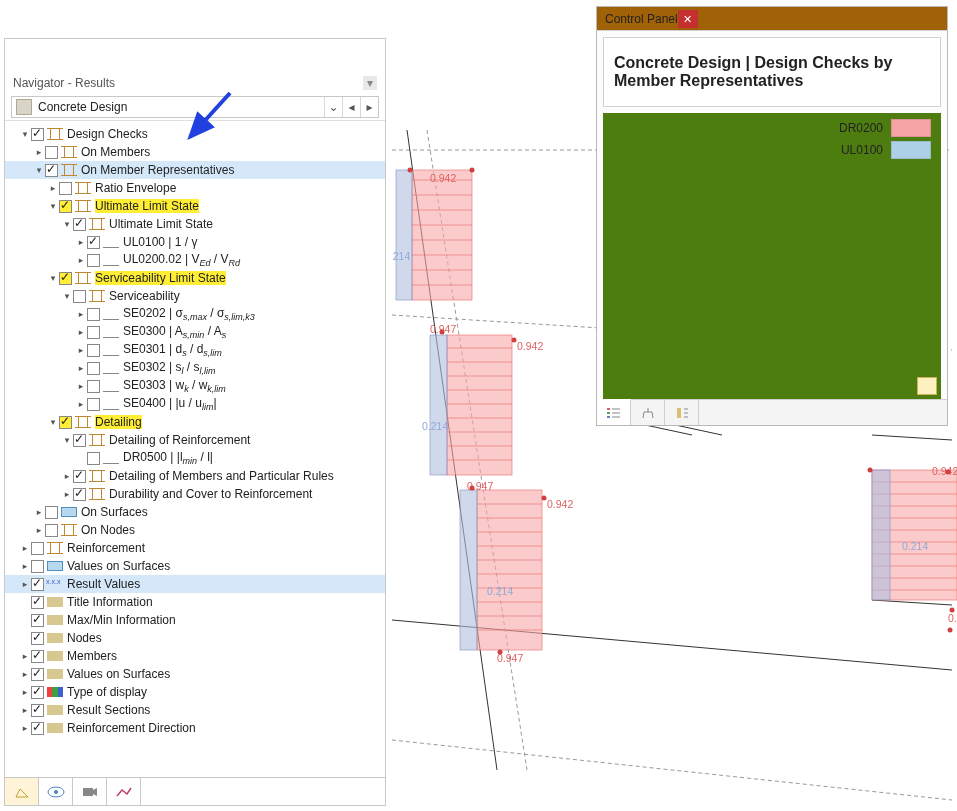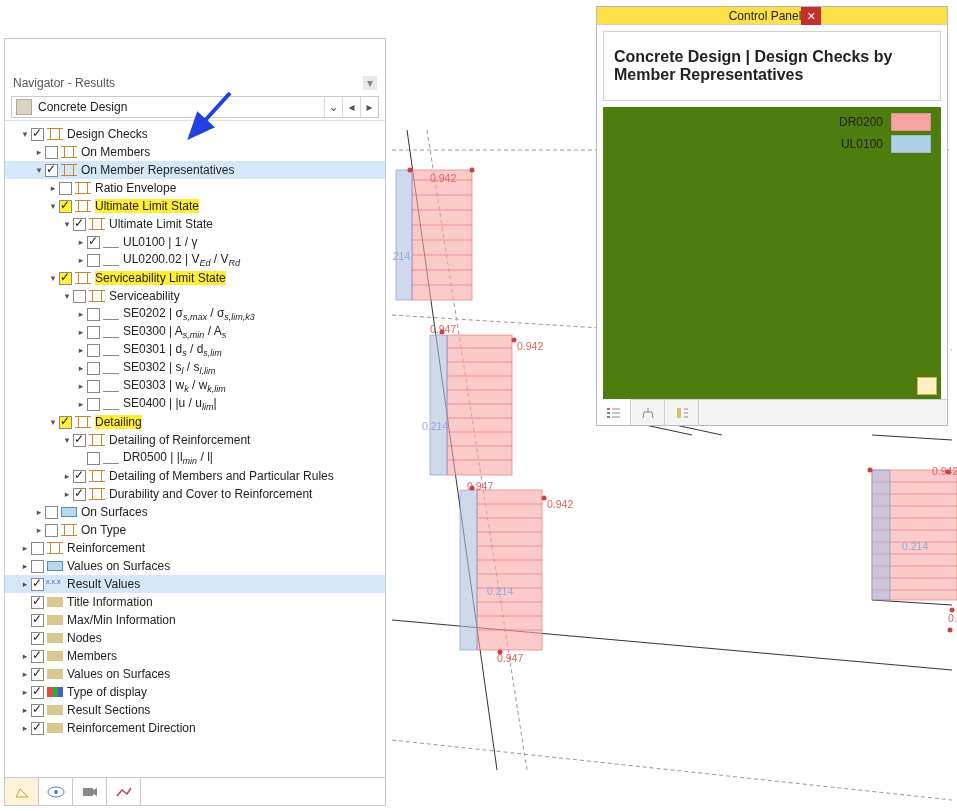--- a/index.html
+++ b/index.html
@@ -91,22 +91,22 @@
   .bottom-tabs .tab.active { background:#fff4d8; }
   .control-panel {
     position:absolute;
     left:596px; top:6px;
     width:352px; height:420px;
     border:1px solid #b8b8b8;
     background:#fcfcfc;
     display:flex; flex-direction:column;
   }
   .cp-header {
-    height:18px; background:#fde047; border-bottom:1px solid #d0d0d0;
-    display:flex; align-items:center; justify-content:center;
+    height:24px; background:#a16207; border-bottom:1px solid #d0d0d0;
+    display:flex; align-items:center; justify-content:flex-start;
     padding:0 0 0 8px; font-size:12px;
   }
   .cp-close { width:20px; height:18px; background:#c43030; color:#fff; text-align:center; line-height:18px; font-size:11px; margin-right:2px;}
   .cp-sub {
     padding:16px 10px; border:1px solid #d0d0d0; margin:6px;
     font-size:16px; background:#fff; font-weight:600;
   }
   .cp-body { flex:1; padding:4px 10px 0 10px; position:relative; background:#4d7c0f; margin:0 6px;}
   .legend-row { display:flex; align-items:center; justify-content:flex-end; gap:8px; height:22px;}
   .legend-row .swatch { width:40px; height:18px; border:1px solid rgba(0,0,0,0.1);}
@@ -419,21 +419,21 @@
         <span class="caret">▸</span>
       <span class="chk"></span>
       <span class="ico surface"></span>
       <span class="label">On Surfaces</span>
     </div>
     <div class="row">
       <span class="indent i2"></span>
         <span class="caret">▸</span>
       <span class="chk"></span>
       <span class="ico member"></span>
-      <span class="label">On Type</span>
+      <span class="label">On Nodes</span>
     </div>
 
     <div class="row">
       <span class="indent i1"></span>
         <span class="caret">▸</span>
       <span class="chk"></span>
       <span class="ico member"></span>
       <span class="label">Reinforcement</span>
     </div>
     <div class="row">

